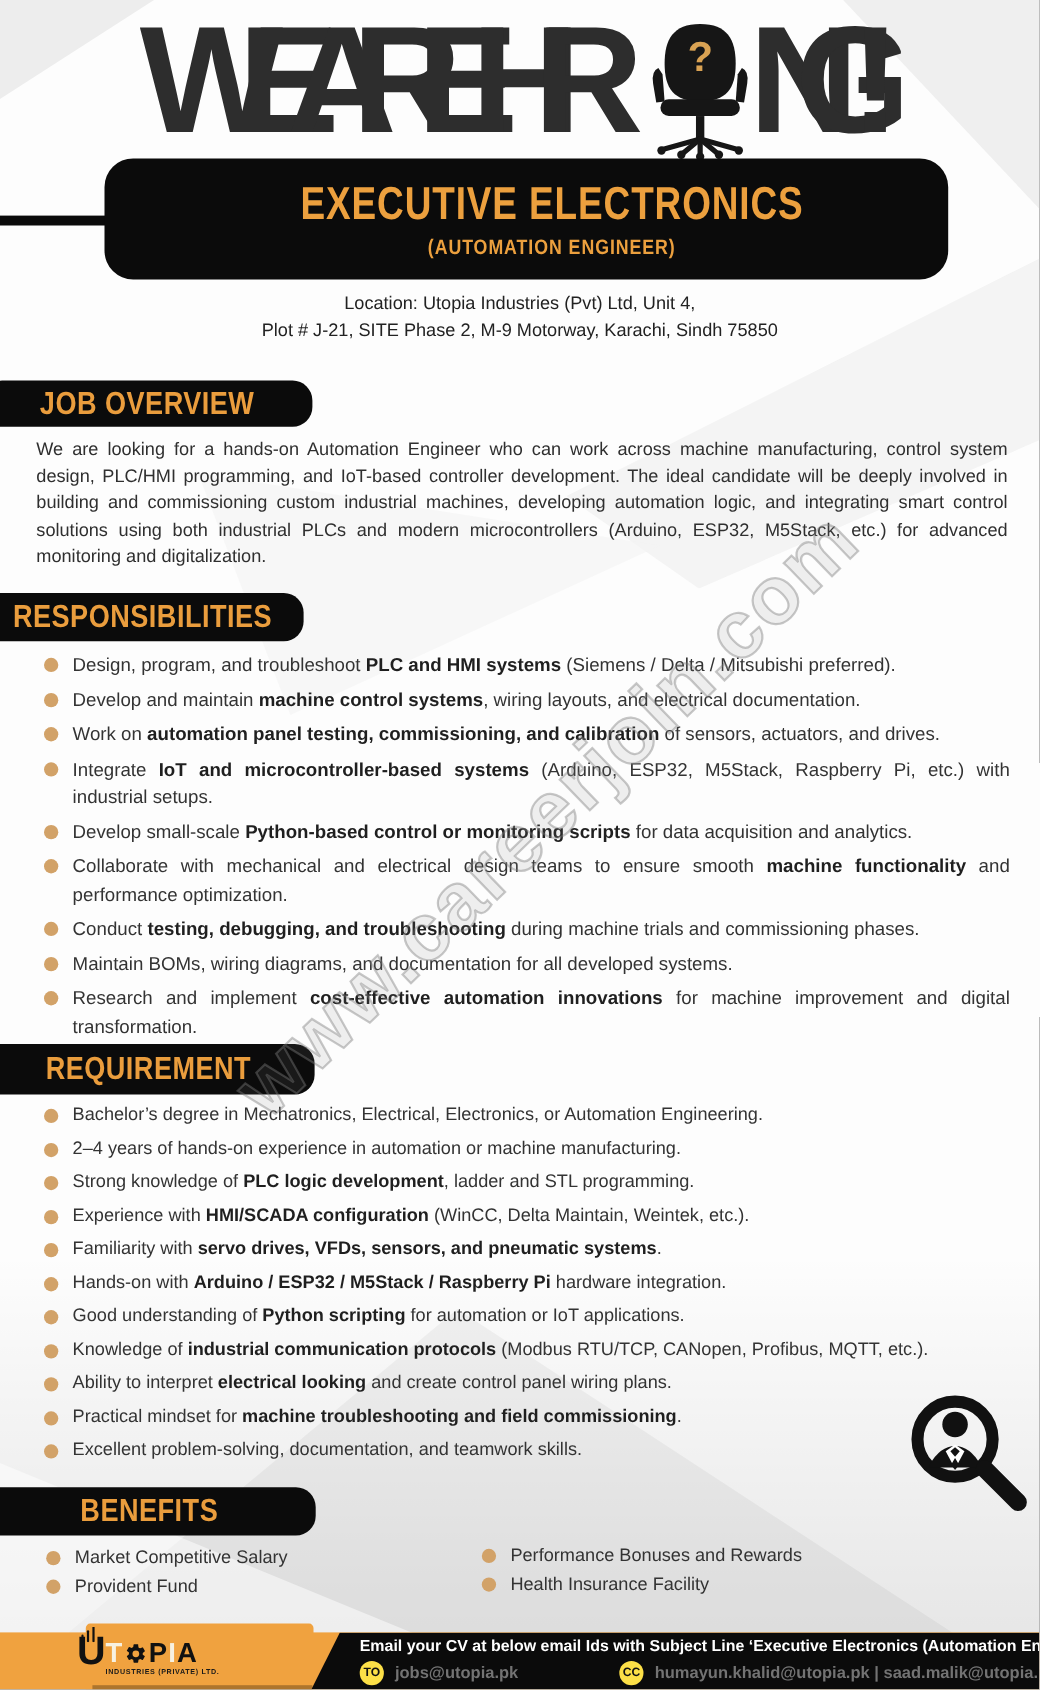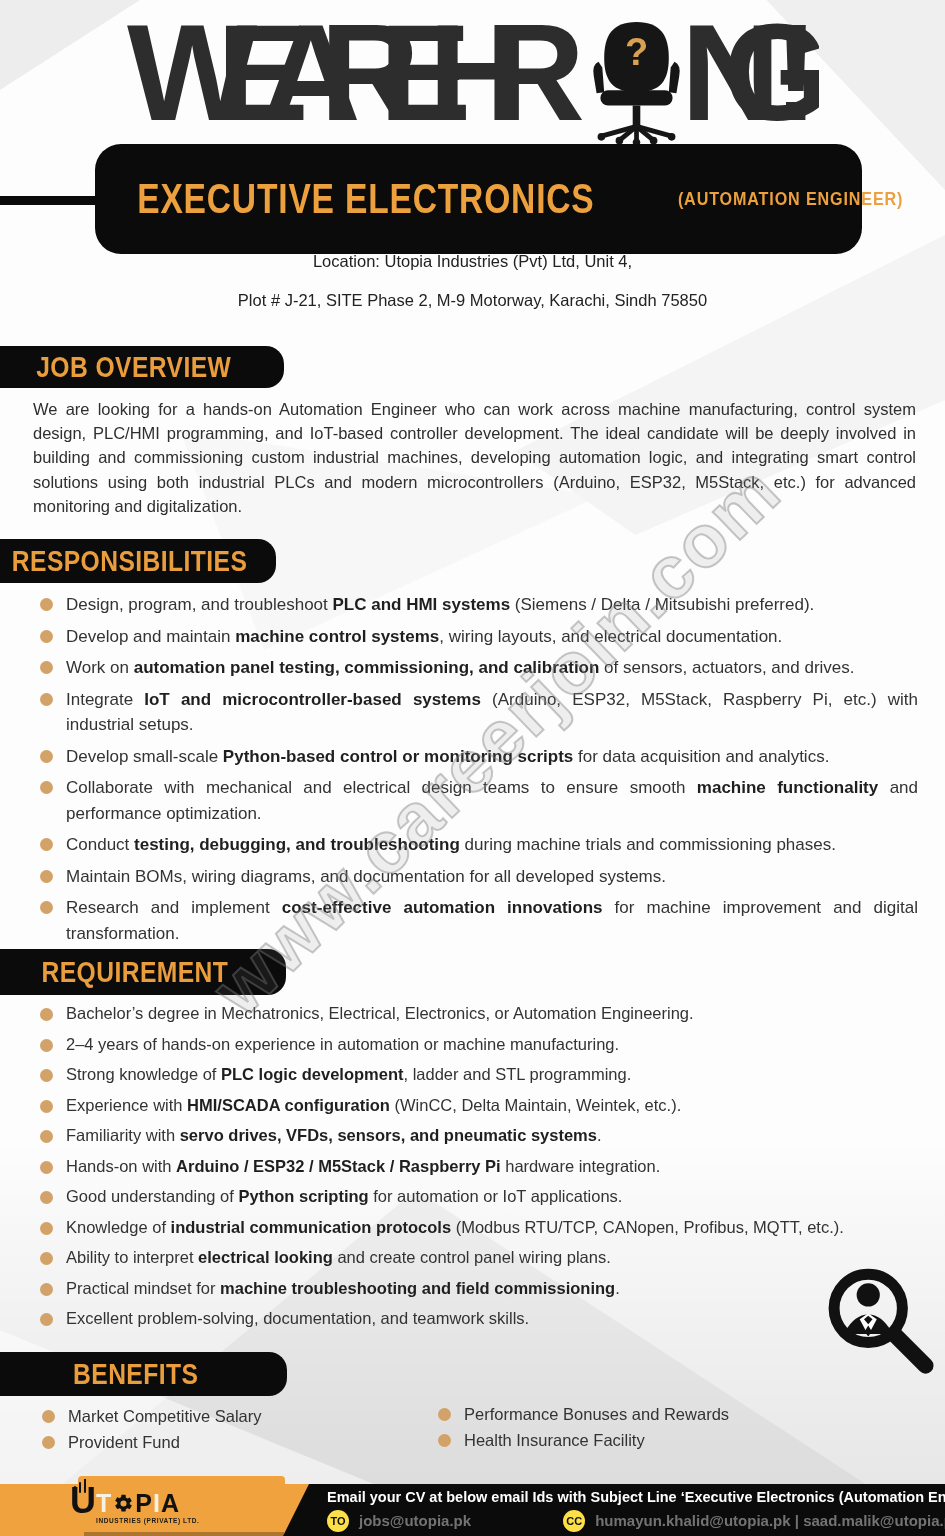--- a/index.html
+++ b/index.html
@@ -29,27 +29,27 @@
     -webkit-text-stroke:2px rgba(125,125,125,0.42);
     transform:rotate(-44deg); pointer-events:none;
   }
   
   .title-svg { position:absolute; left:127px; top:20px; }
   .title-svg text { font-family:"Liberation Sans",sans-serif; font-weight:bold; fill:#2d2d2d; }
   .title-svg .qm { fill:#d9a253; font-weight:bold; }
   .role-box {
     position:absolute; left:95px; top:144px; width:767px; height:110px;
     background:#0b0b0b; border-radius:26px; z-index:4;
-    display:flex; flex-direction:row; align-items:center; justify-content:center; gap:6px;padding-left:46px;
+    display:flex; flex-direction:column; align-items:center; justify-content:center; gap:6px;padding-left:46px;
   }
   .role-title { font-size:42px; font-weight:bold; color:#eca03e; transform:scaleX(0.8); letter-spacing:1px; white-space:nowrap; }
   .role-sub { font-size:19px; font-weight:bold; color:#eca03e; transform:scaleX(0.85); letter-spacing:1px; white-space:nowrap; }
   .left-stripe { position:absolute; left:0; top:196px; width:100px; height:9px; background:#0b0b0b; }
   .loc { position:absolute; left:0; width:945px; text-align:center; font-size:16.5px; color:#222; }
-  .loc1 { top:252px; }
+  .loc1 { top:267px; }
   .loc2 { top:291px;text-align:center; }
   
   .sec-box {
     position:absolute; left:-16px; background:#0b0b0b; border-radius:18px; z-index:6;
     display:flex; align-items:center; justify-content:center;
   }
   .sec-box .sec-label { color:#ea9d3d; font-size:29px; font-weight:bold; transform:scaleX(0.85); letter-spacing:.5px; white-space:nowrap; }
   .box-overview { top:346px; width:300px; height:42px; }
   .box-resp     { top:539px; width:292px; height:44px; }
   .box-req      { top:949px; width:302px; height:46px; }

